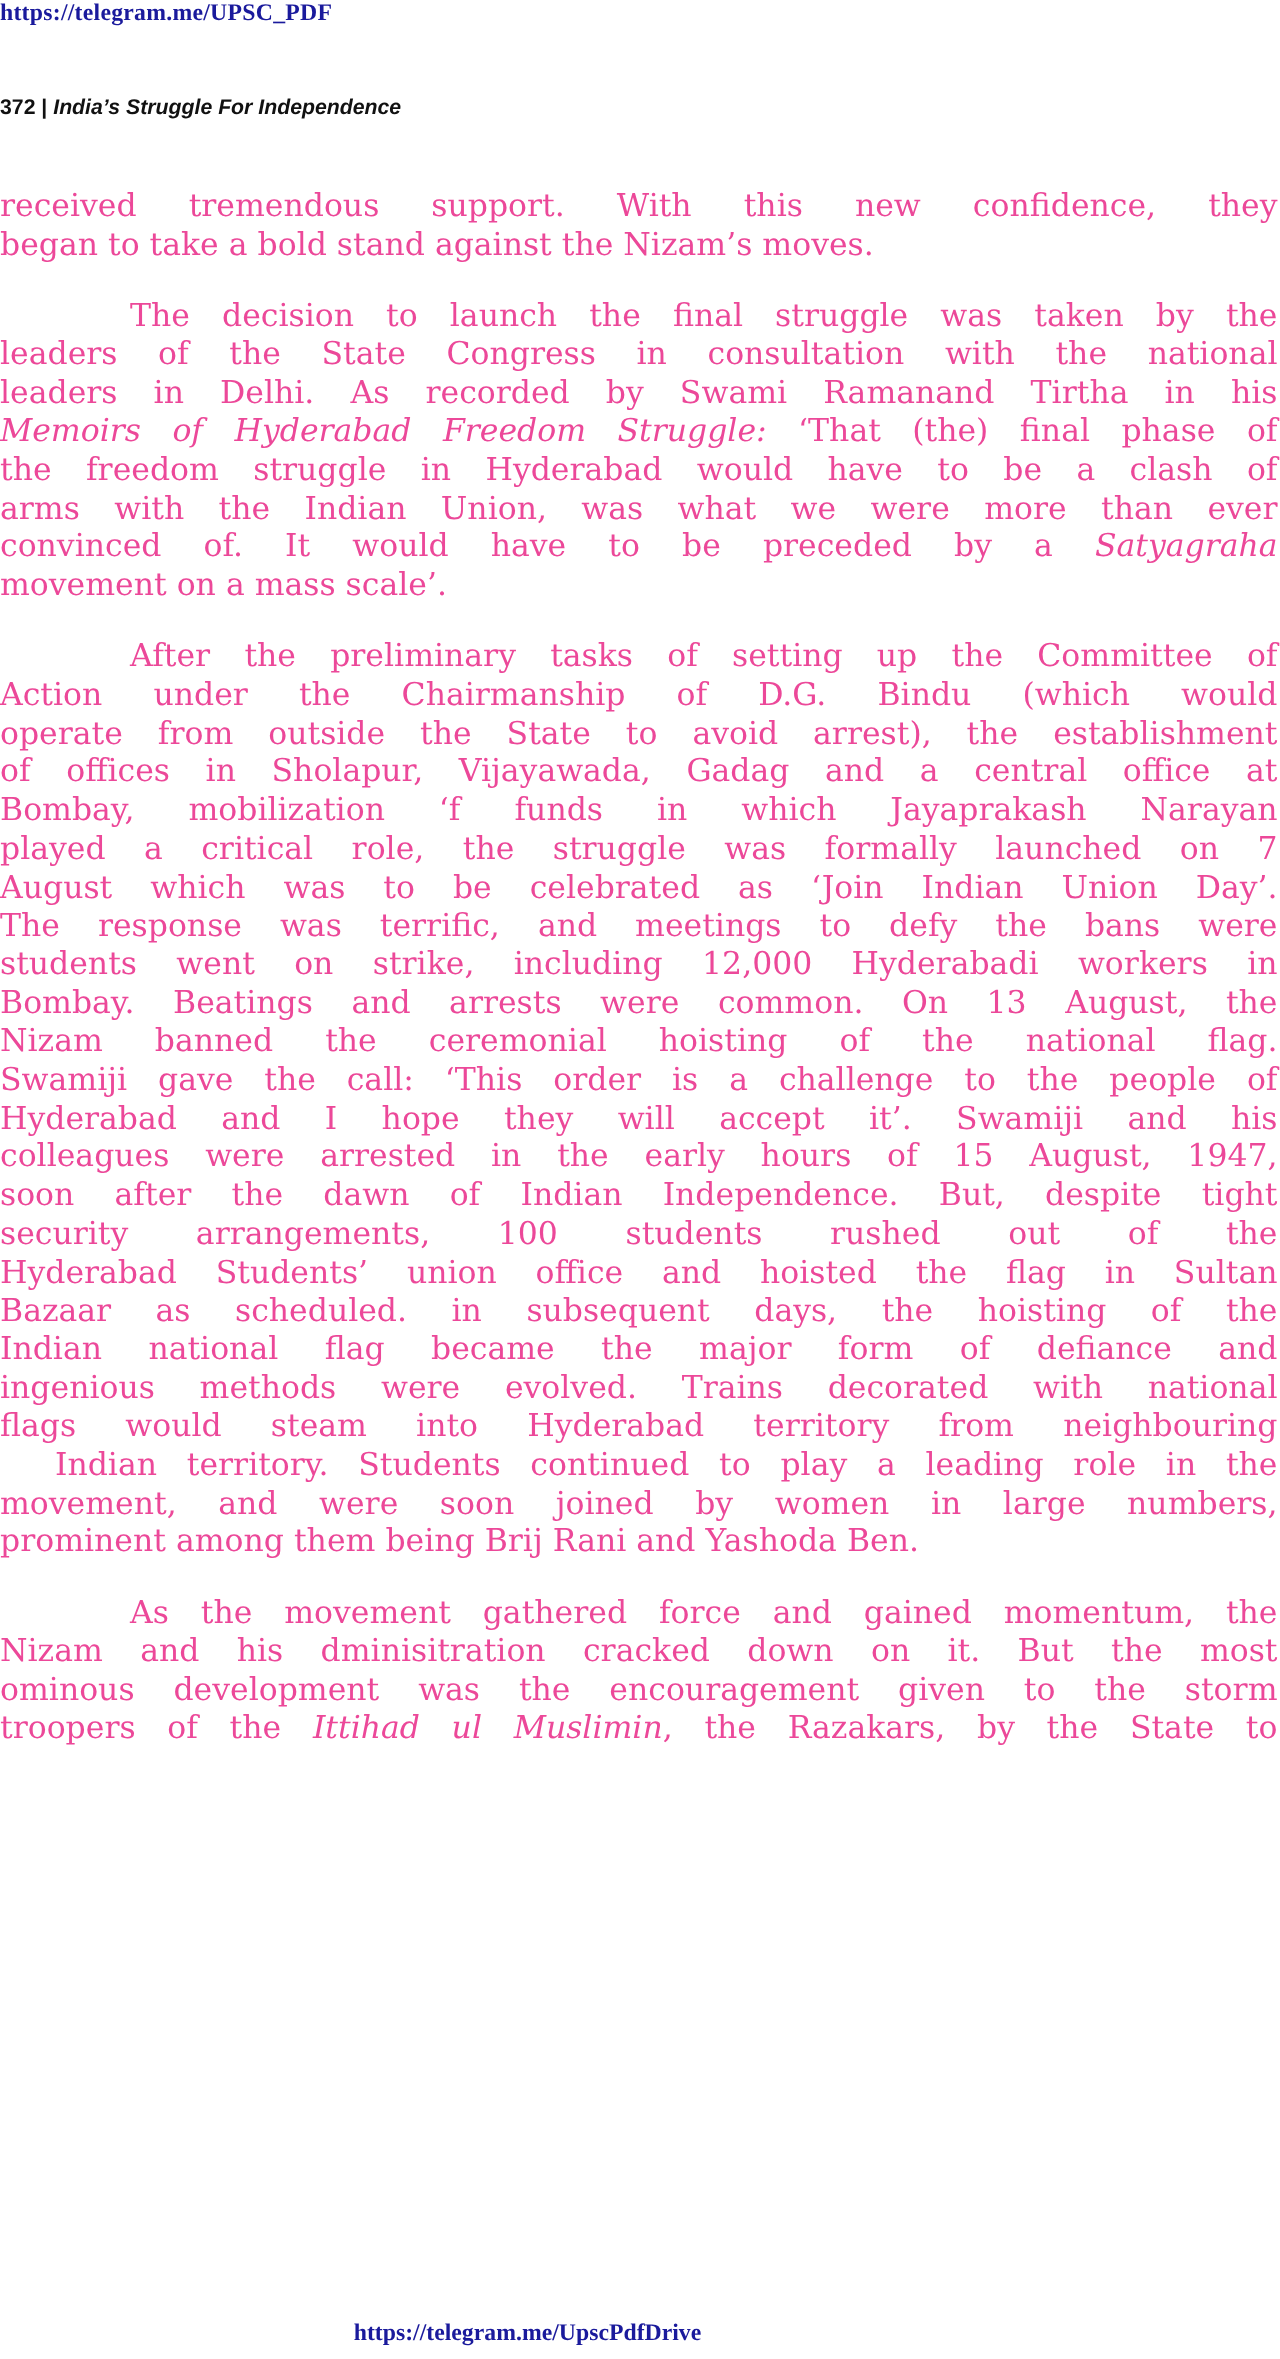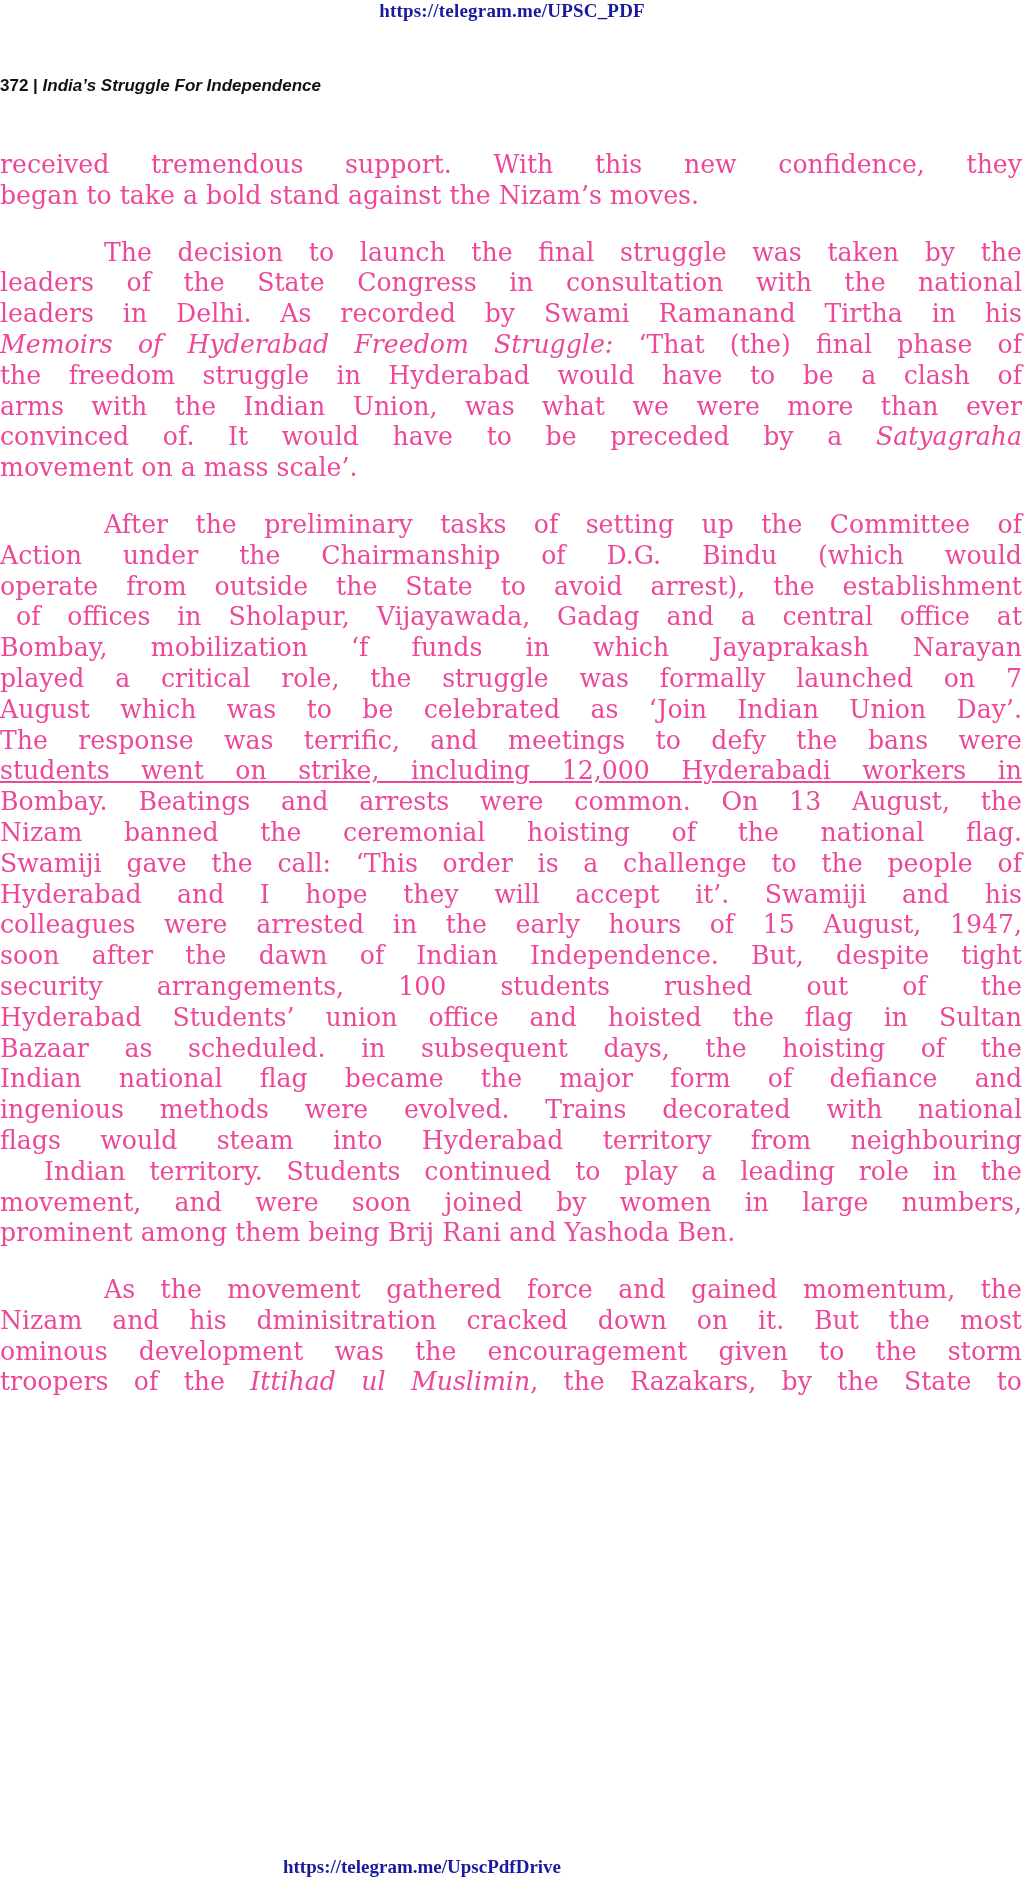--- a/index.html
+++ b/index.html
@@ -1,18 +1,18 @@
 <!DOCTYPE html>
 <html><head>
 <meta charset="utf-8">
 <style>
   html, body { margin: 0; padding: 0; background: #ffffff; }
   body { width: 1024px; height: 1887px; position: relative; overflow: hidden; }
   .top-link {
-    position: absolute; top: 0; left: 0; width: 1024px; text-align: center;
+    position: absolute; top: 0; left: 0; width: 1024px; 
     font-family: "Liberation Serif", serif; font-weight: bold; font-size: 19px;
     color: #1a1a9c; line-height: 22px; letter-spacing: 0.2px;
   }
   .running-head {
     position: absolute; top: 75px; left: 0;
     font-family: "Liberation Sans", sans-serif; font-weight: bold; font-size: 17px;
     color: #111; line-height: 22px;
   }
   .running-head .title { font-style: italic; }
   .body-text {
@@ -57,26 +57,26 @@
       <span class="line" style="word-spacing: -0.00173611px;"><span class="seg it">Memoirs of Hyderabad Freedom Struggle:</span><span class="seg"> ‘That (the) final phase of</span></span>
       <span class="line" style="word-spacing: 0px;"><span class="seg">the freedom struggle in Hyderabad would have to be a clash of</span></span>
       <span class="line" style="word-spacing: 0px;"><span class="seg">arms with the Indian Union, was what we were more than ever</span></span>
       <span class="line" style="word-spacing: 0px;"><span class="seg">convinced of. It would have to be preceded by a </span><span class="seg it">Satyagraha</span></span>
       <span class="line last"><span class="seg">movement on a mass scale’.</span></span>
     </div>
     <div class="para">
       <span class="line indent" style="word-spacing: 0px;"><span class="seg">After the preliminary tasks of setting up the Committee of</span></span>
       <span class="line" style="word-spacing: 0px;"><span class="seg">Action under the Chairmanship of D.G. Bindu (which would</span></span>
       <span class="line" style="word-spacing: 0px;"><span class="seg">operate from outside the State to avoid arrest), the establishment</span></span>
-      <span class="line" style="word-spacing: 0px; padding-left: 16px;"><span class="seg">of offices in Sholapur, Vijayawada, Gadag and a central office at</span></span>
+      <span class="line" style="word-spacing: 0px;"><span class="seg">of offices in Sholapur, Vijayawada, Gadag and a central office at</span></span>
       <span class="line" style="word-spacing: 0px;"><span class="seg">Bombay, mobilization ‘f funds in which Jayaprakash Narayan</span></span>
       <span class="line" style="word-spacing: 0px;"><span class="seg">played a critical role, the struggle was formally launched on 7</span></span>
       <span class="line" style="word-spacing: 0px;"><span class="seg">August which was to be celebrated as ‘Join Indian Union Day’.</span></span>
       <span class="line" style="word-spacing: 0px;"><span class="seg">The response was terrific, and meetings to defy the bans were</span></span>
-      <span class="line" style="word-spacing: 0px; text-decoration: underline;"><span class="seg">students went on strike, including 12,000 Hyderabadi workers in</span></span>
+      <span class="line" style="word-spacing: 0px;"><span class="seg">students went on strike, including 12,000 Hyderabadi workers in</span></span>
       <span class="line" style="word-spacing: 0px;"><span class="seg">Bombay. Beatings and arrests were common. On 13 August, the</span></span>
       <span class="line" style="word-spacing: 0px;"><span class="seg">Nizam banned the ceremonial hoisting of the national flag.</span></span>
       <span class="line" style="word-spacing: 0px;"><span class="seg">Swamiji gave the call: ‘This order is a challenge to the people of</span></span>
       <span class="line" style="word-spacing: 0px;"><span class="seg">Hyderabad and I hope they will accept it’. Swamiji and his</span></span>
       <span class="line" style="word-spacing: 0px;"><span class="seg">colleagues were arrested in the early hours of 15 August, 1947,</span></span>
       <span class="line" style="word-spacing: 0px;"><span class="seg">soon after the dawn of Indian Independence. But, despite tight</span></span>
       <span class="line" style="word-spacing: 0px;"><span class="seg">security arrangements, 100 students rushed out of the</span></span>
       <span class="line" style="word-spacing: 0px;"><span class="seg">Hyderabad Students’ union office and hoisted the flag in Sultan</span></span>
       <span class="line" style="word-spacing: 0px;"><span class="seg">Bazaar as scheduled. in subsequent days, the hoisting of the</span></span>
       <span class="line" style="word-spacing: 0px;"><span class="seg">Indian national flag became the major form of defiance and</span></span>

